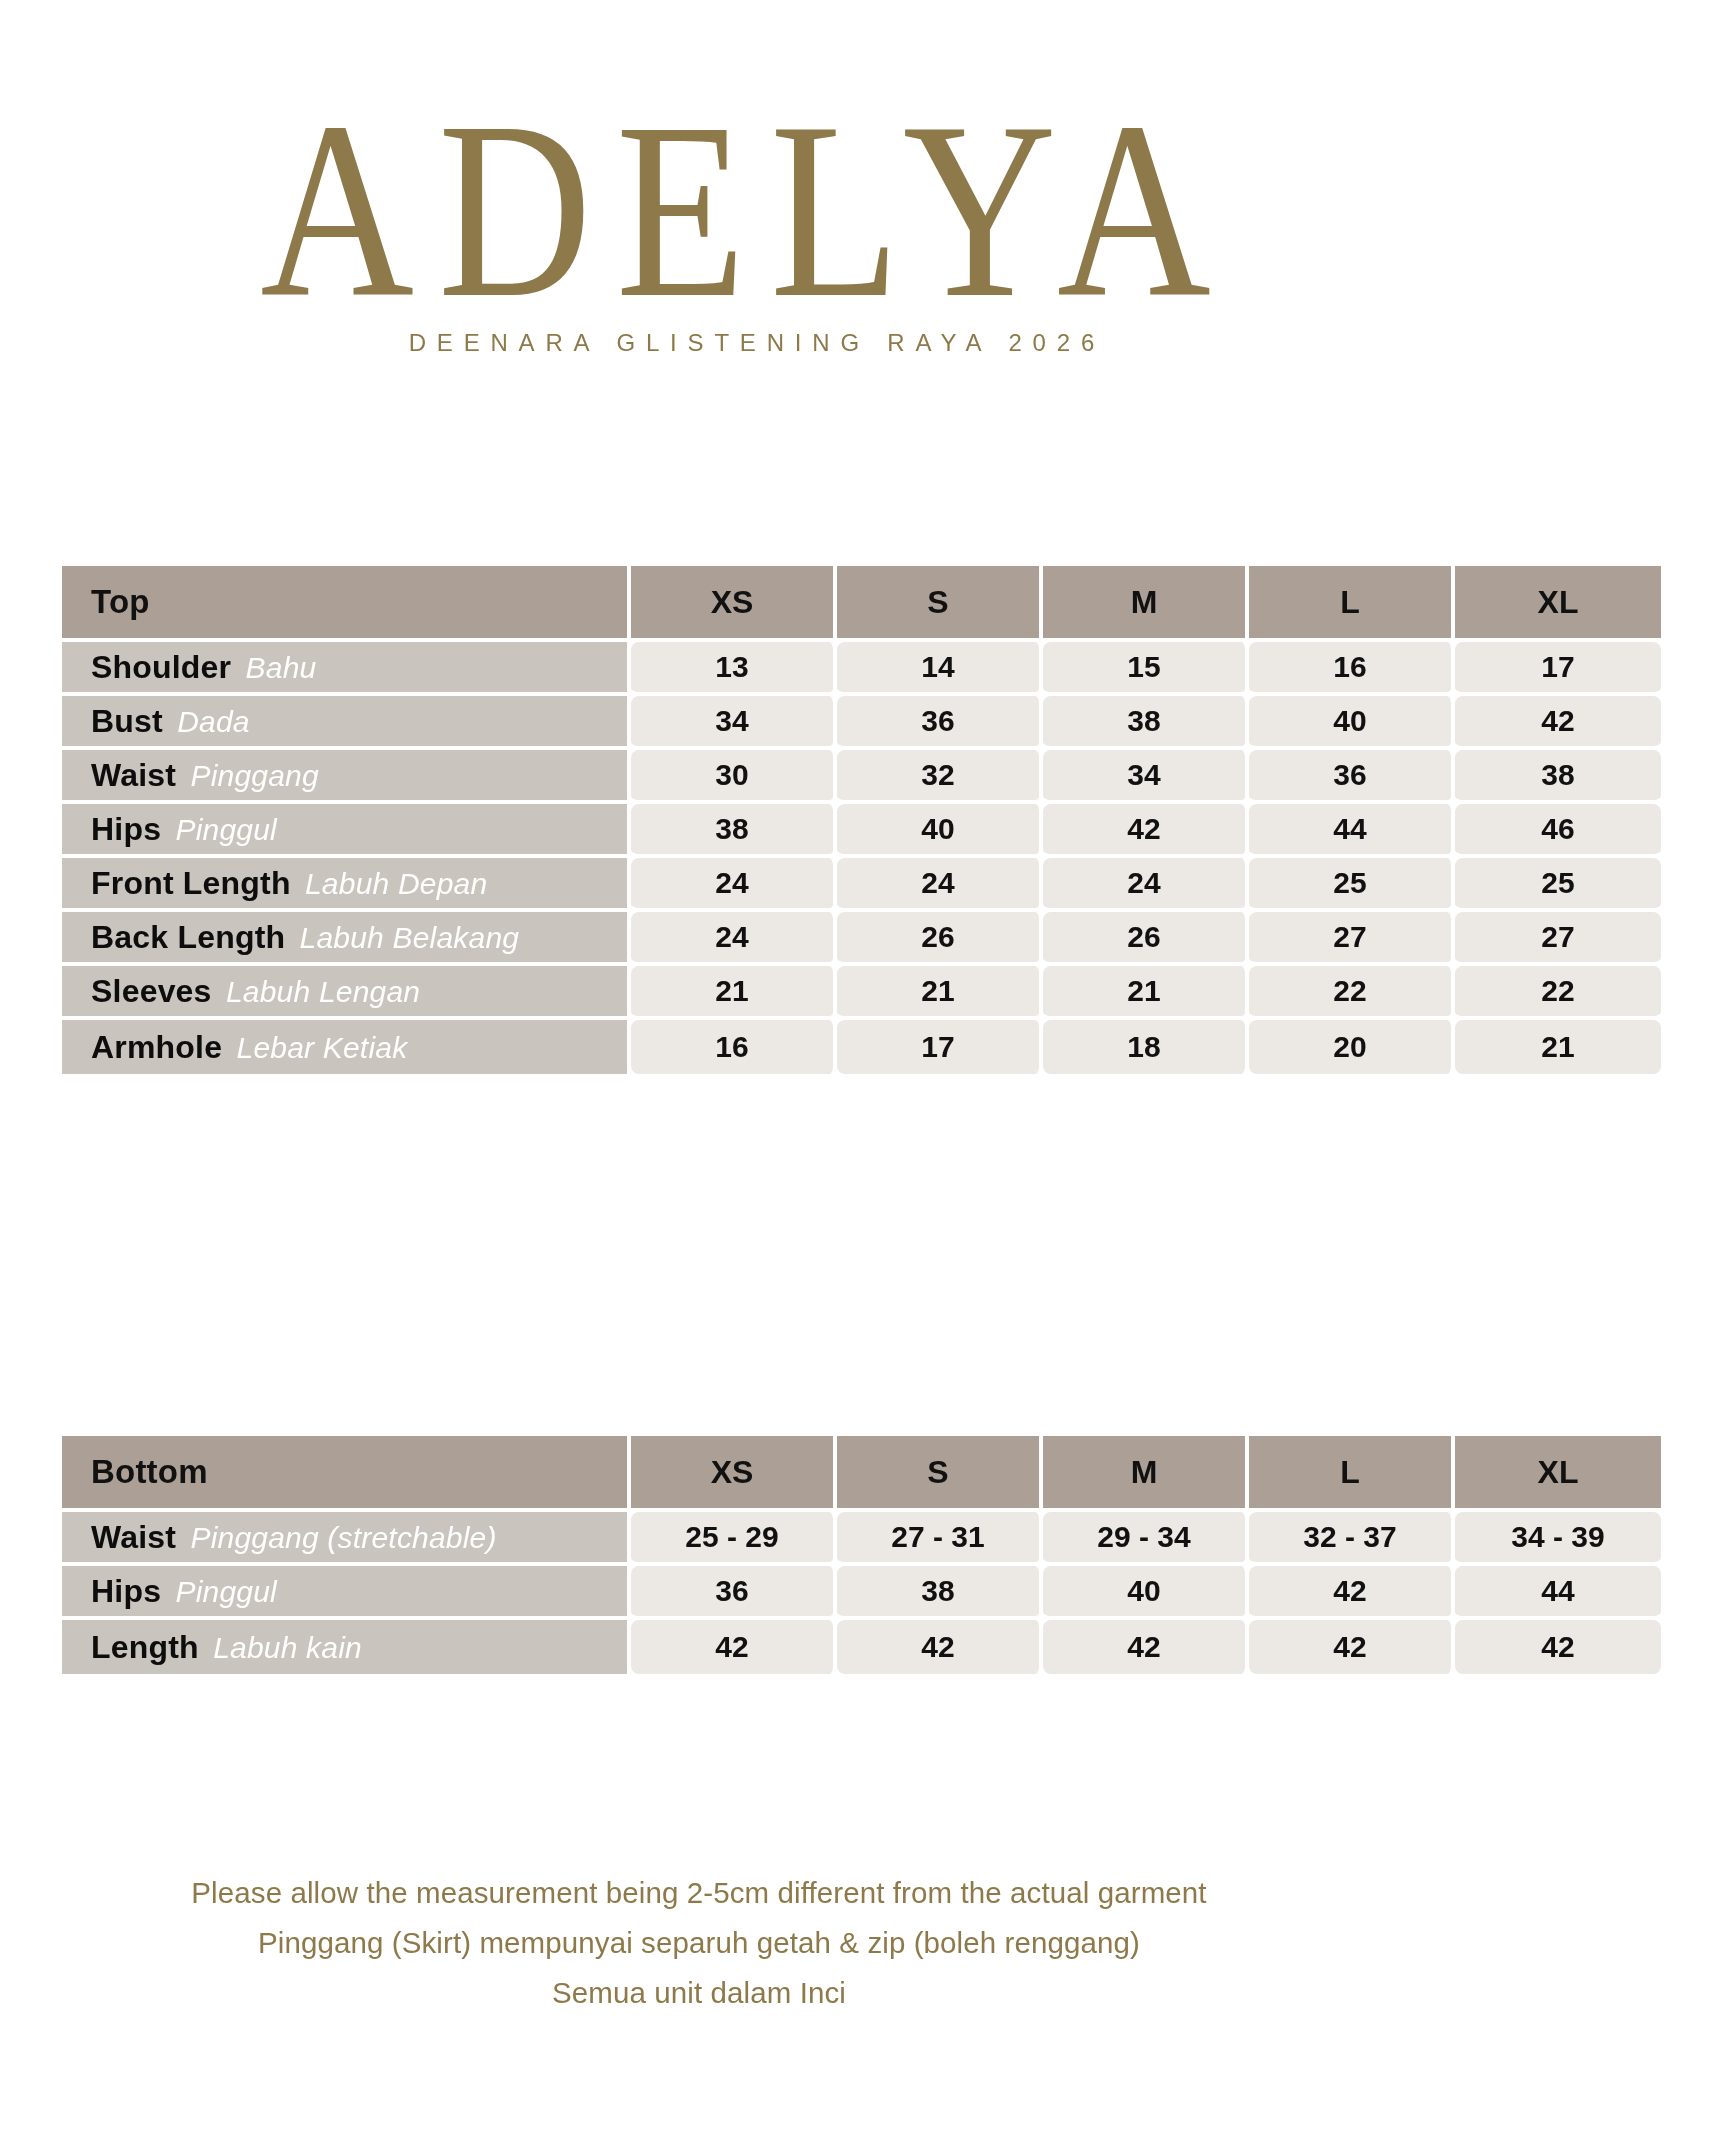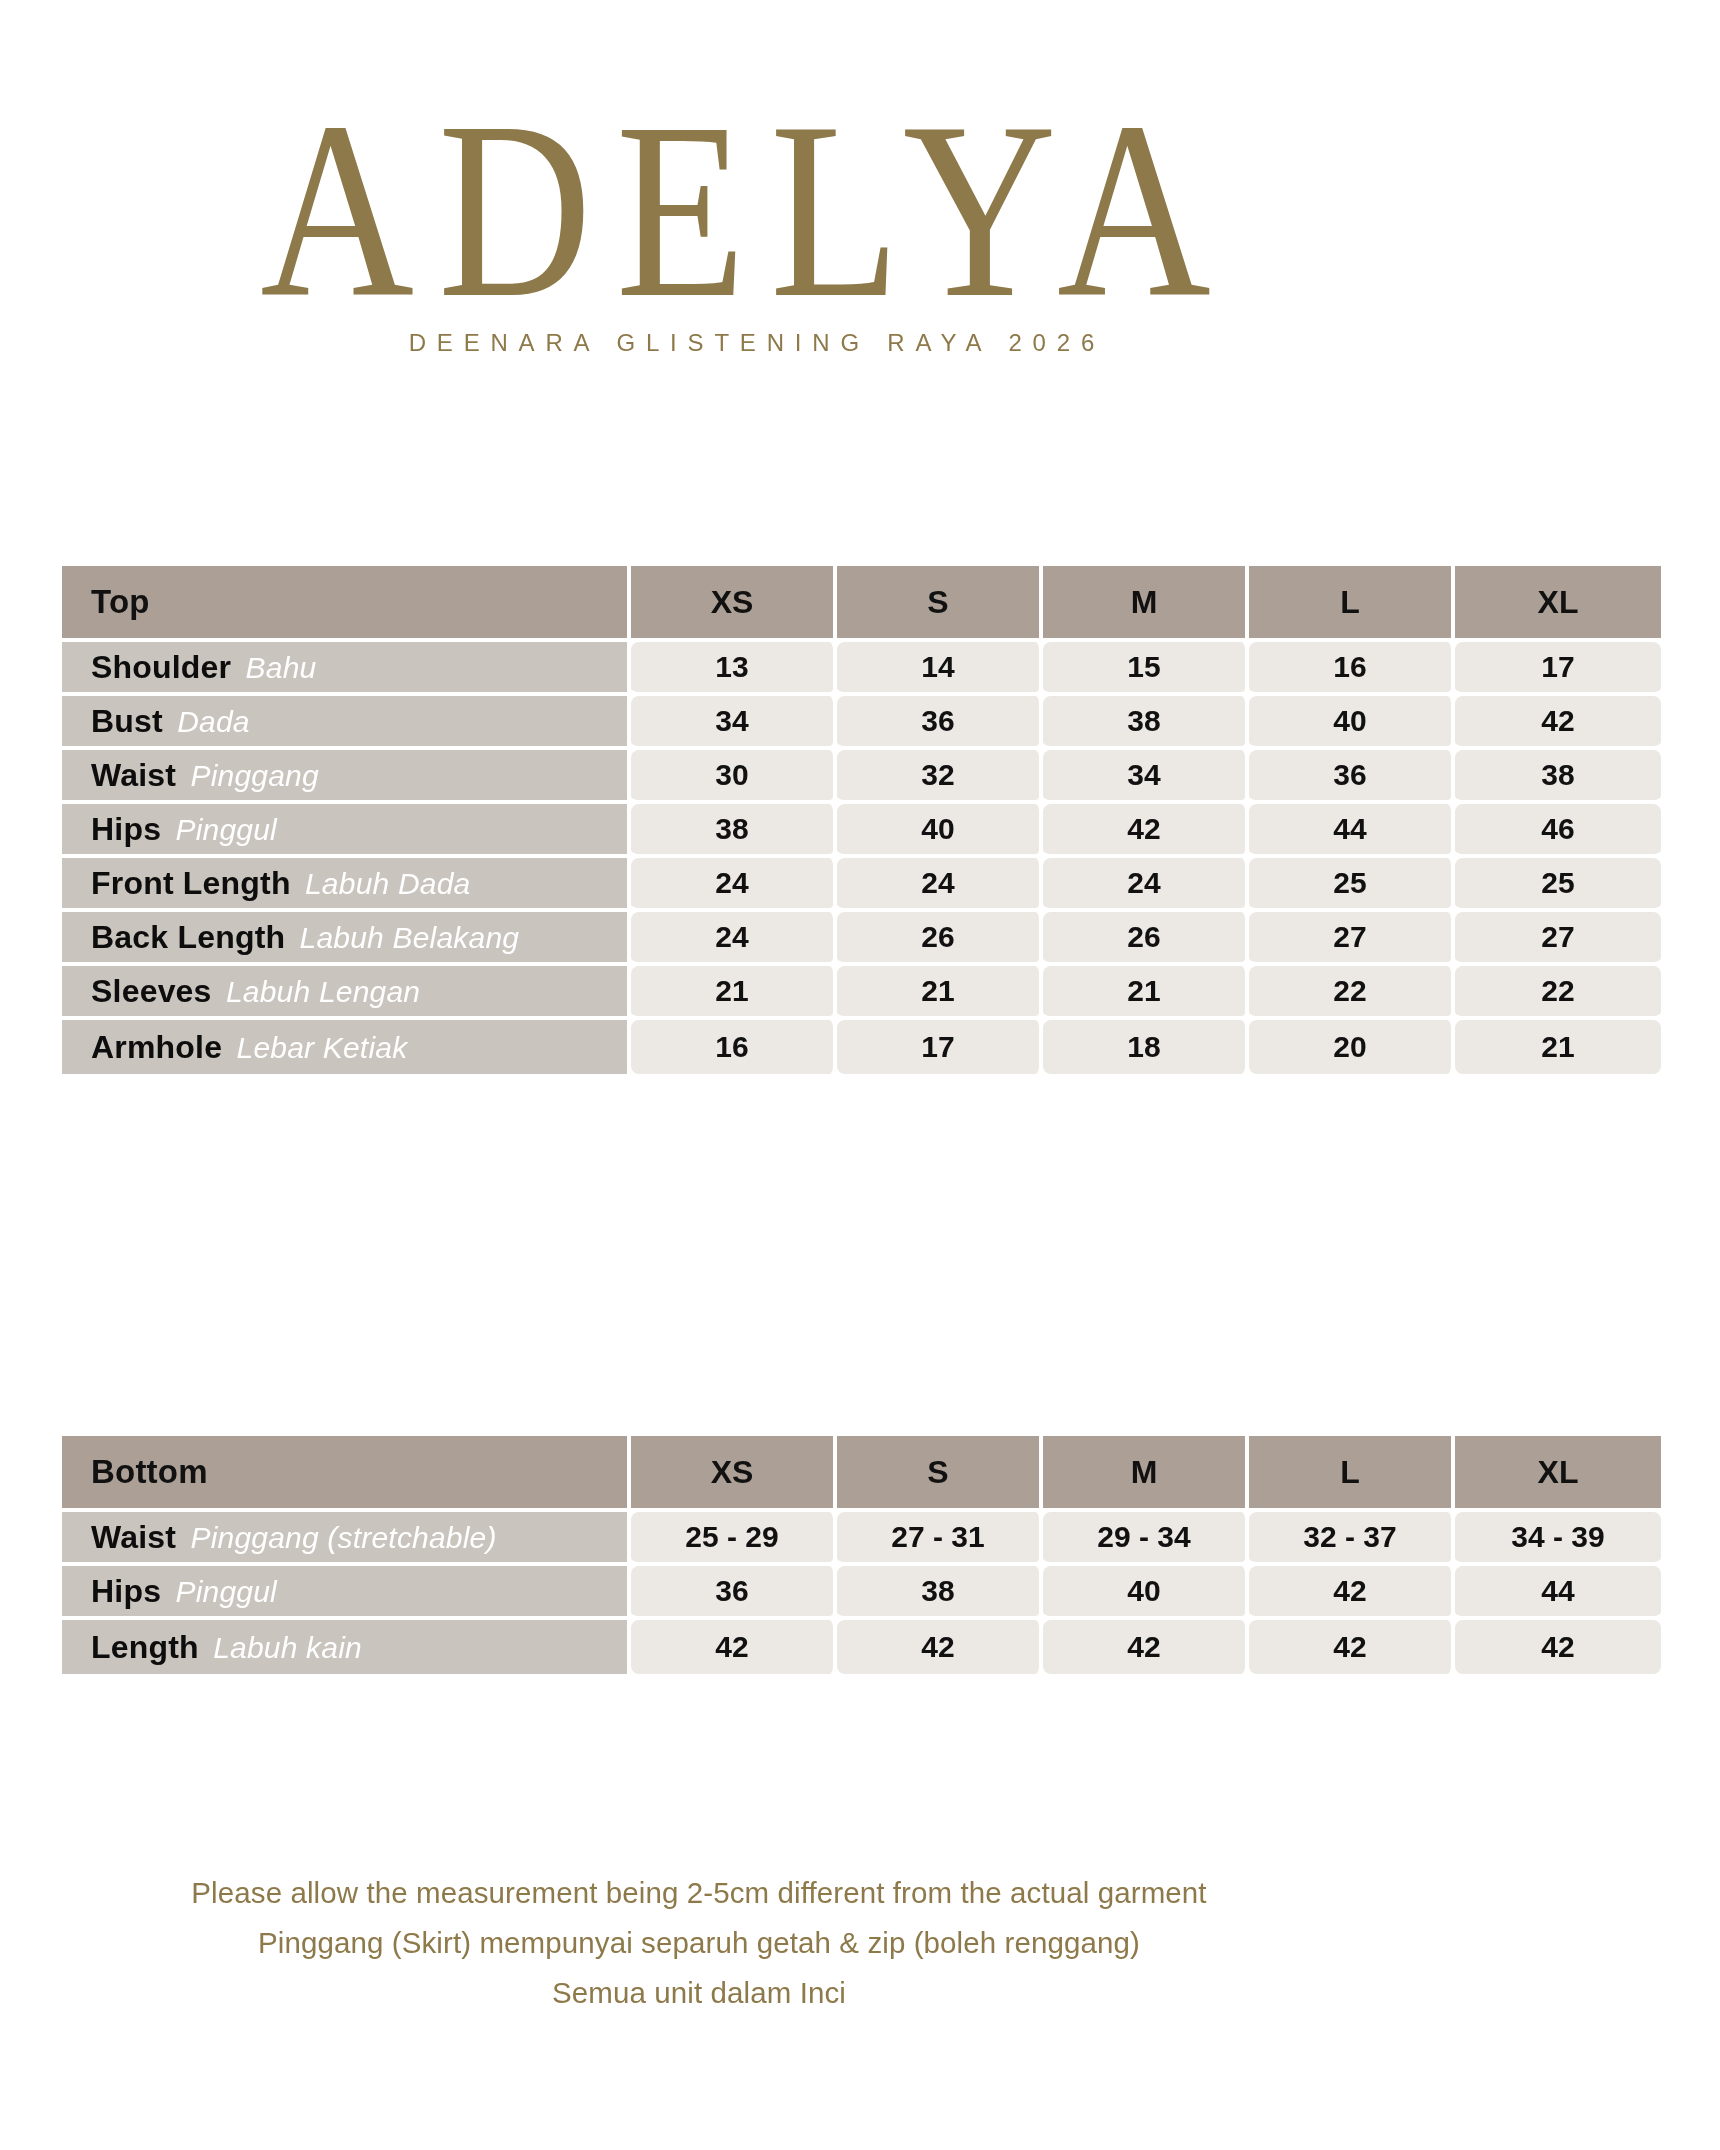--- a/index.html
+++ b/index.html
@@ -218,21 +218,21 @@
           <span class="label-en">Hips</span><span class="label-ms">Pinggul</span>
         </td>
         <td class="row-value">38</td>
         <td class="row-value">40</td>
         <td class="row-value">42</td>
         <td class="row-value">44</td>
         <td class="row-value">46</td>
       </tr>
       <tr>
         <td class="row-label">
-          <span class="label-en">Front Length</span><span class="label-ms">Labuh Dada</span>
+          <span class="label-en">Front Length</span><span class="label-ms">Labuh Depan</span>
         </td>
         <td class="row-value">24</td>
         <td class="row-value">24</td>
         <td class="row-value">24</td>
         <td class="row-value">25</td>
         <td class="row-value">25</td>
       </tr>
       <tr>
         <td class="row-label">
           <span class="label-en">Back Length</span><span class="label-ms">Labuh Belakang</span>

